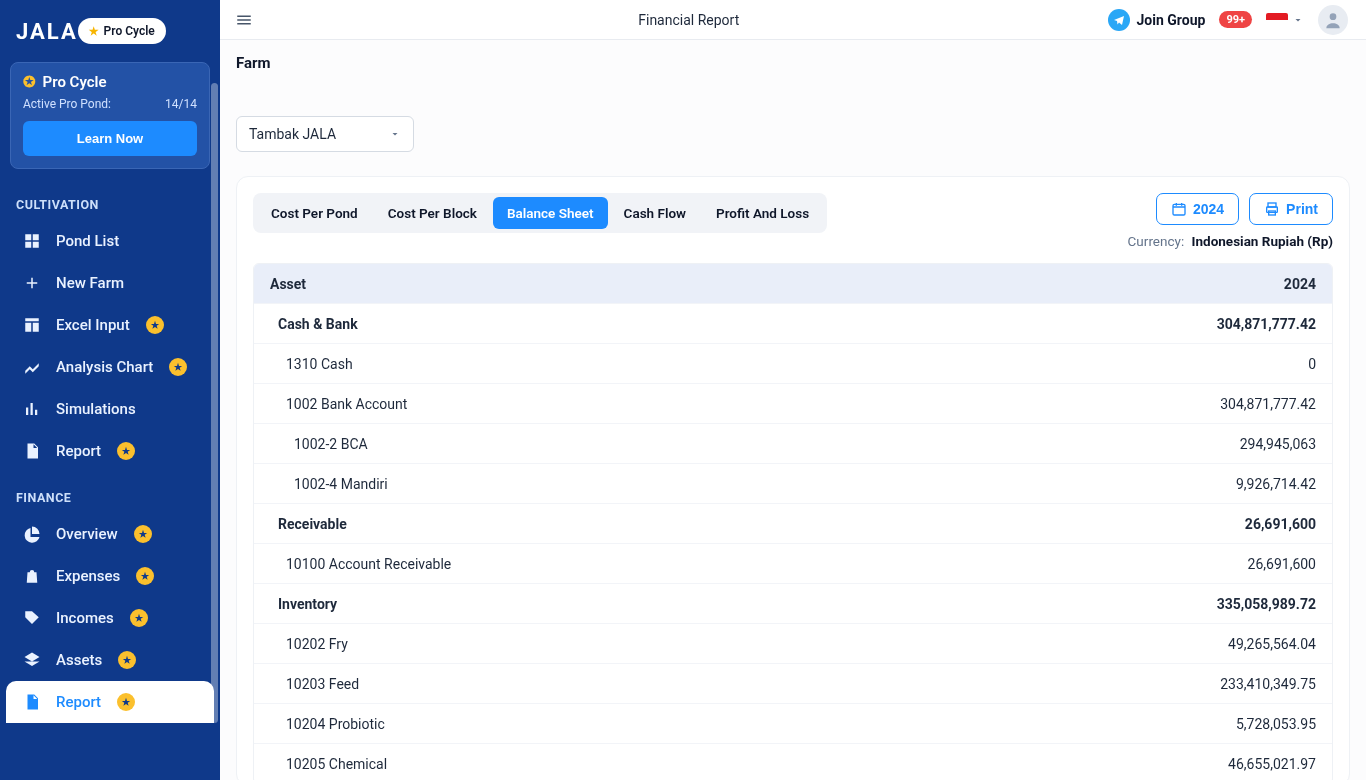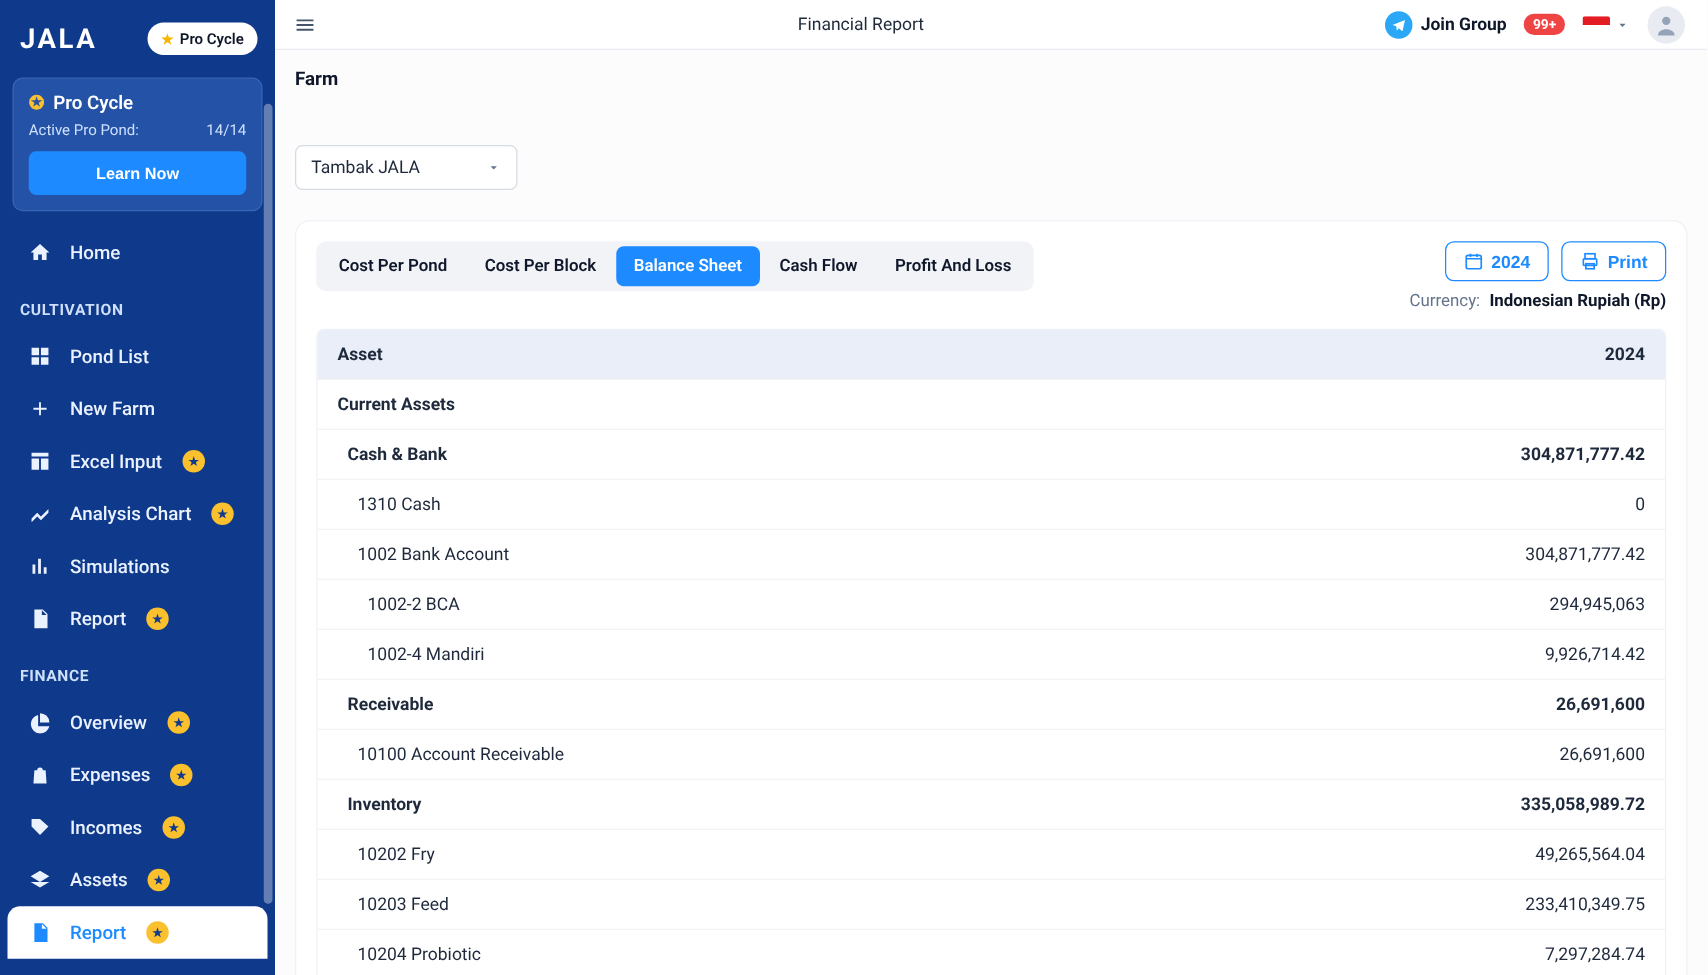--- a/index.html
+++ b/index.html
@@ -22,23 +22,22 @@
   display: flex;
   flex-direction: column;
   flex-shrink: 0;
   height: 100%;
   overflow: hidden;
   position: relative;
 }
 .sidebar-top {
   display: flex;
   align-items: center;
-  justify-content: space-between;
+  justify-content: flex-start;
   padding: 18px 14px 14px 16px;
-  gap: 28px;
 }
 .logo {
   font-size: 22px;
   font-weight: 700;
   letter-spacing: 2px;
   color: #fff;
 }
 .pro-chip {
   background: #fff;
   color: #0f172a;
@@ -254,28 +253,20 @@
         <span>Pro Cycle</span>
       </div>
       <div class="row2">
         <span>Active Pro Pond:</span>
         <span>14/14</span>
       </div>
       <button class="learn-btn">Learn Now</button>
     </div>
 
     <div class="nav-scroll">
-      <div class="nav-item first">
-        <span class="ico">
-          <svg viewBox="0 0 24 24">
-              <path d="M10 20v-6h4v6h5v-8h3L12 3 2 12h3v8z"></path>
-            </svg>
-        </span>
-        <span>Home</span>
-      </div>
 
       <div class="nav-section-title">CULTIVATION</div>
 
       <div class="nav-item">
         <span class="ico">
           <svg viewBox="0 0 24 24">
               <path d="M3 3h8v8H3zM13 3h8v8h-8zM3 13h8v8H3zM13 13h8v8h-8z"></path>
             </svg>
         </span>
         <span>Pond List</span>
@@ -496,24 +487,20 @@
           <span>Currency:</span>
           <strong>Indonesian Rupiah (Rp)</strong>
         </div>
 
         <div class="table">
           <div class="trow header">
             <span class="name">Asset</span>
             <span class="val">2024</span>
           </div>
           <div id="table-body">
-              <div class="trow section">
-                <span class="name indent-0">Current Assets</span>
-                <span class="val"></span>
-              </div>
               <div class="trow">
                 <span class="name indent-1 bold">Cash &amp; Bank</span>
                 <span class="val bold">304,871,777.42</span>
               </div>
               <div class="trow">
                 <span class="name indent-2">1310 Cash</span>
                 <span class="val">0</span>
               </div>
               <div class="trow">
                 <span class="name indent-2">1002 Bank Account</span>
@@ -542,21 +529,21 @@
               <div class="trow">
                 <span class="name indent-2">10202 Fry</span>
                 <span class="val">49,265,564.04</span>
               </div>
               <div class="trow">
                 <span class="name indent-2">10203 Feed</span>
                 <span class="val">233,410,349.75</span>
               </div>
               <div class="trow">
                 <span class="name indent-2">10204 Probiotic</span>
-                <span class="val">7,297,284.74</span>
+                <span class="val">5,728,053.95</span>
               </div>
               <div class="trow">
                 <span class="name indent-2">10205 Chemical</span>
                 <span class="val">46,655,021.97</span>
               </div>
             </div>
         </div>
       </div>
     </div>
   </div>

